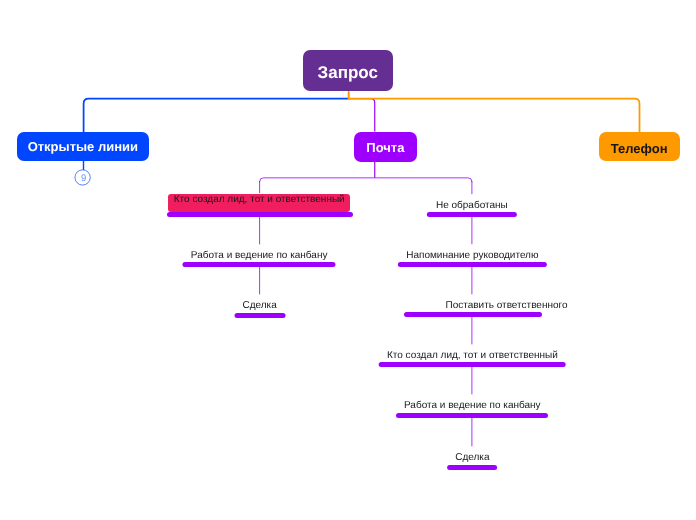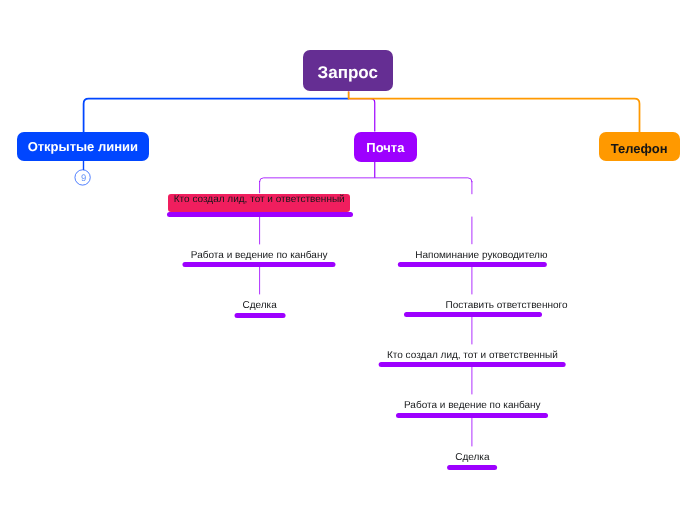--- a/index.html
+++ b/index.html
@@ -72,23 +72,27 @@
   <div class="node leaf" style="left:182.6px;top:249.4px;width:153.1px;height:18px;">
     <span class="txt" style="top:0.2px;">Работа и ведение по канбану</span>
     <span class="bar" style="top:12.9px;width:153.1px;"></span>
   </div>
 
   <div class="node leaf" style="left:234.2px;top:299.4px;width:50.9px;height:18px;">
     <span class="txt" style="top:0.2px;">Сделка</span>
     <span class="bar" style="top:13.7px;width:50.9px;"></span>
   </div>
 
+  <div class="node leaf" style="left:426.7px;top:199.4px;width:90.3px;height:18px;">
+    <span class="txt" style="top:0.2px;">Не обработаны</span>
+    <span class="bar" style="top:12.7px;width:90.3px;"></span>
+  </div>
 
   <div class="node leaf" style="left:398.2px;top:249.4px;width:148.3px;height:18px;">
-    <span class="txt" style="top:0.2px;margin-left:9px;">Напоминание руководителю</span>
+    <span class="txt" style="top:0.2px;">Напоминание руководителю</span>
     <span class="bar" style="top:12.9px;width:148.3px;"></span>
   </div>
 
   <div class="node leaf" style="left:403.5px;top:299.4px;width:138px;height:18px;">
     <span class="txt" style="top:0.2px;margin-left:34px;">Поставить ответственного</span>
     <span class="bar" style="top:12.9px;width:138px;"></span>
   </div>
 
   <div class="node leaf" style="left:379.1px;top:349.4px;width:186.7px;height:18px;">
     <span class="txt" style="top:0.2px;">Кто создал лид, тот и ответственный</span>

